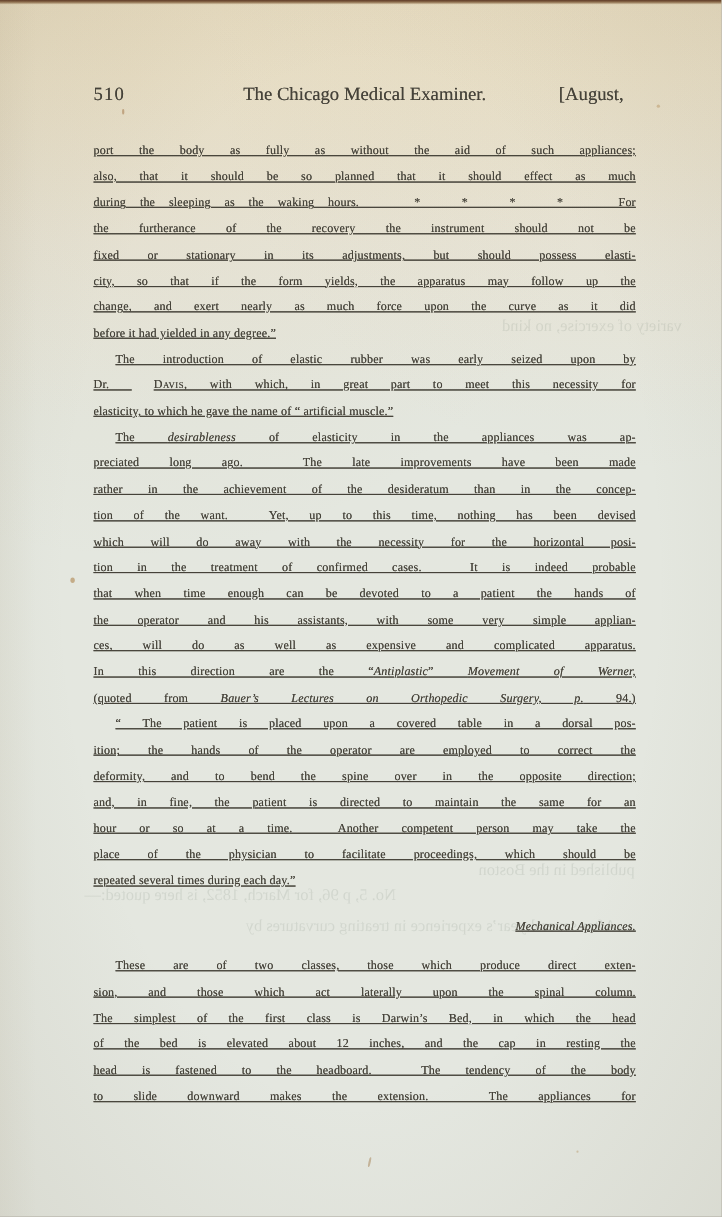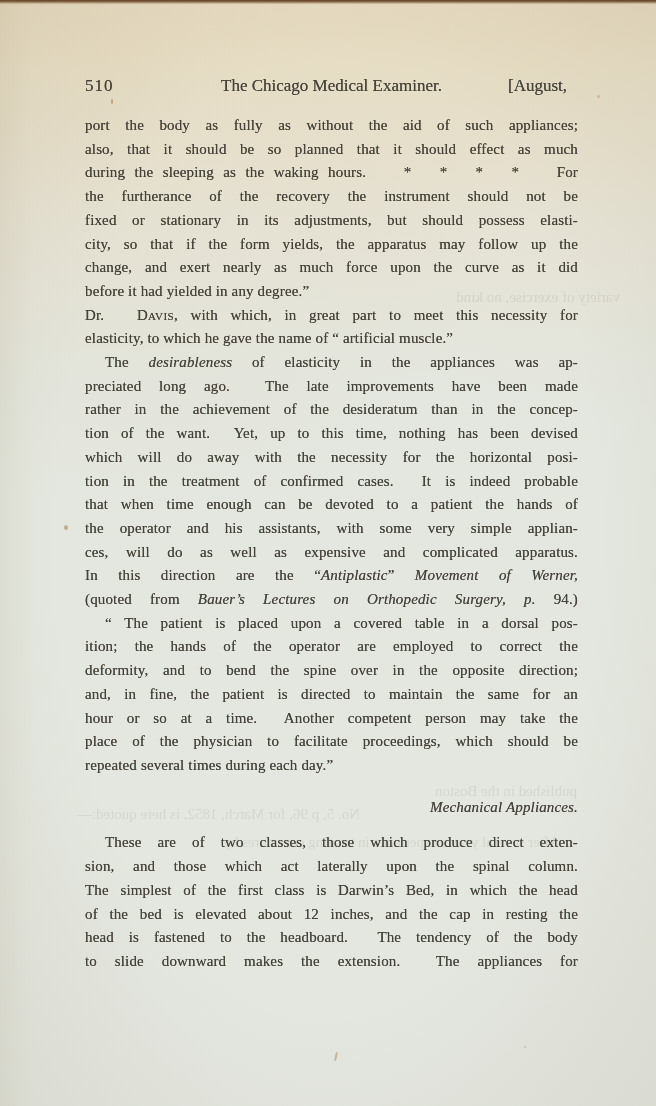--- a/index.html
+++ b/index.html
@@ -24,24 +24,25 @@
   .header{
     position:absolute;left:85px;top:76px;width:493px;
     display:flex;justify-content:space-between;align-items:baseline;
     font-size:17px;
     text-shadow:0 0 .5px rgba(69,66,57,.75);
   }
   .header .pagenum{min-width:70px;text-align:left;letter-spacing:1px;}
   .header .jtitle{text-align:center;flex:1;}
   .header .issue{min-width:70px;text-align:left;}
   .body-text{
-    position:absolute;left:85px;top:114px;width:493px;
-    font-size:15px;line-height:23.7px;
+    position:absolute;left:85px;top:126px;width:493px;
+    font-size:11px;line-height:23.7px;
     text-shadow:0 0 .55px rgba(69,66,57,.8);
     letter-spacing:.15px;
+    text-decoration:underline;
   }
   .para{margin:0;}
   .line{text-align:left;}
   .line.just{text-align:justify;text-align-last:justify;}
   .line.indent{text-indent:20px;}
   .seg-n{font-style:normal;}
   .seg-i{font-style:italic;}
   .seg-sc{font-variant:small-caps;letter-spacing:.4px;margin-left:20px;}
   .heading{
     text-align:right;font-style:italic;
@@ -96,20 +97,21 @@
         <div class="line just"><span class="seg-n">port the body as fully as without the aid of such appliances;</span></div>
         <div class="line just"><span class="seg-n">also, that it should be so planned that it should effect as much</span></div>
         <div class="line just"><span class="seg-n">during the sleeping as the waking hours.&nbsp;&nbsp;&nbsp; * &nbsp;&nbsp;* &nbsp;&nbsp;* &nbsp;&nbsp;* &nbsp;&nbsp;&nbsp;For</span></div>
         <div class="line just"><span class="seg-n">the furtherance of the recovery the instrument should not be</span></div>
         <div class="line just"><span class="seg-n">fixed or stationary in its adjustments, but should possess elasti-</span></div>
         <div class="line just"><span class="seg-n">city, so that if the form yields, the apparatus may follow up the</span></div>
         <div class="line just"><span class="seg-n">change, and exert nearly as much force upon the curve as it did</span></div>
         <div class="line"><span class="seg-n">before it had yielded in any degree.”</span></div>
       </div>
       <div class="para">
+        <div class="line just indent"><span class="seg-n">The introduction of elastic rubber was early seized upon by</span></div>
         <div class="line just"><span class="seg-n">Dr. </span><span class="seg-sc">Davis</span><span class="seg-n">, with which, in great part to meet this necessity for</span></div>
         <div class="line"><span class="seg-n">elasticity, to which he gave the name of “ artificial muscle.”</span></div>
       </div>
       <div class="para">
         <div class="line just indent"><span class="seg-n">The </span><span class="seg-i">desirableness</span><span class="seg-n"> of elasticity in the appliances was ap-</span></div>
         <div class="line just"><span class="seg-n">preciated long ago.&nbsp; The late improvements have been made</span></div>
         <div class="line just"><span class="seg-n">rather in the achievement of the desideratum than in the concep-</span></div>
         <div class="line just"><span class="seg-n">tion of the want.&nbsp; Yet, up to this time, nothing has been devised</span></div>
         <div class="line just"><span class="seg-n">which will do away with the necessity for the horizontal posi-</span></div>
         <div class="line just"><span class="seg-n">tion in the treatment of confirmed cases.&nbsp; It is indeed probable</span></div>

